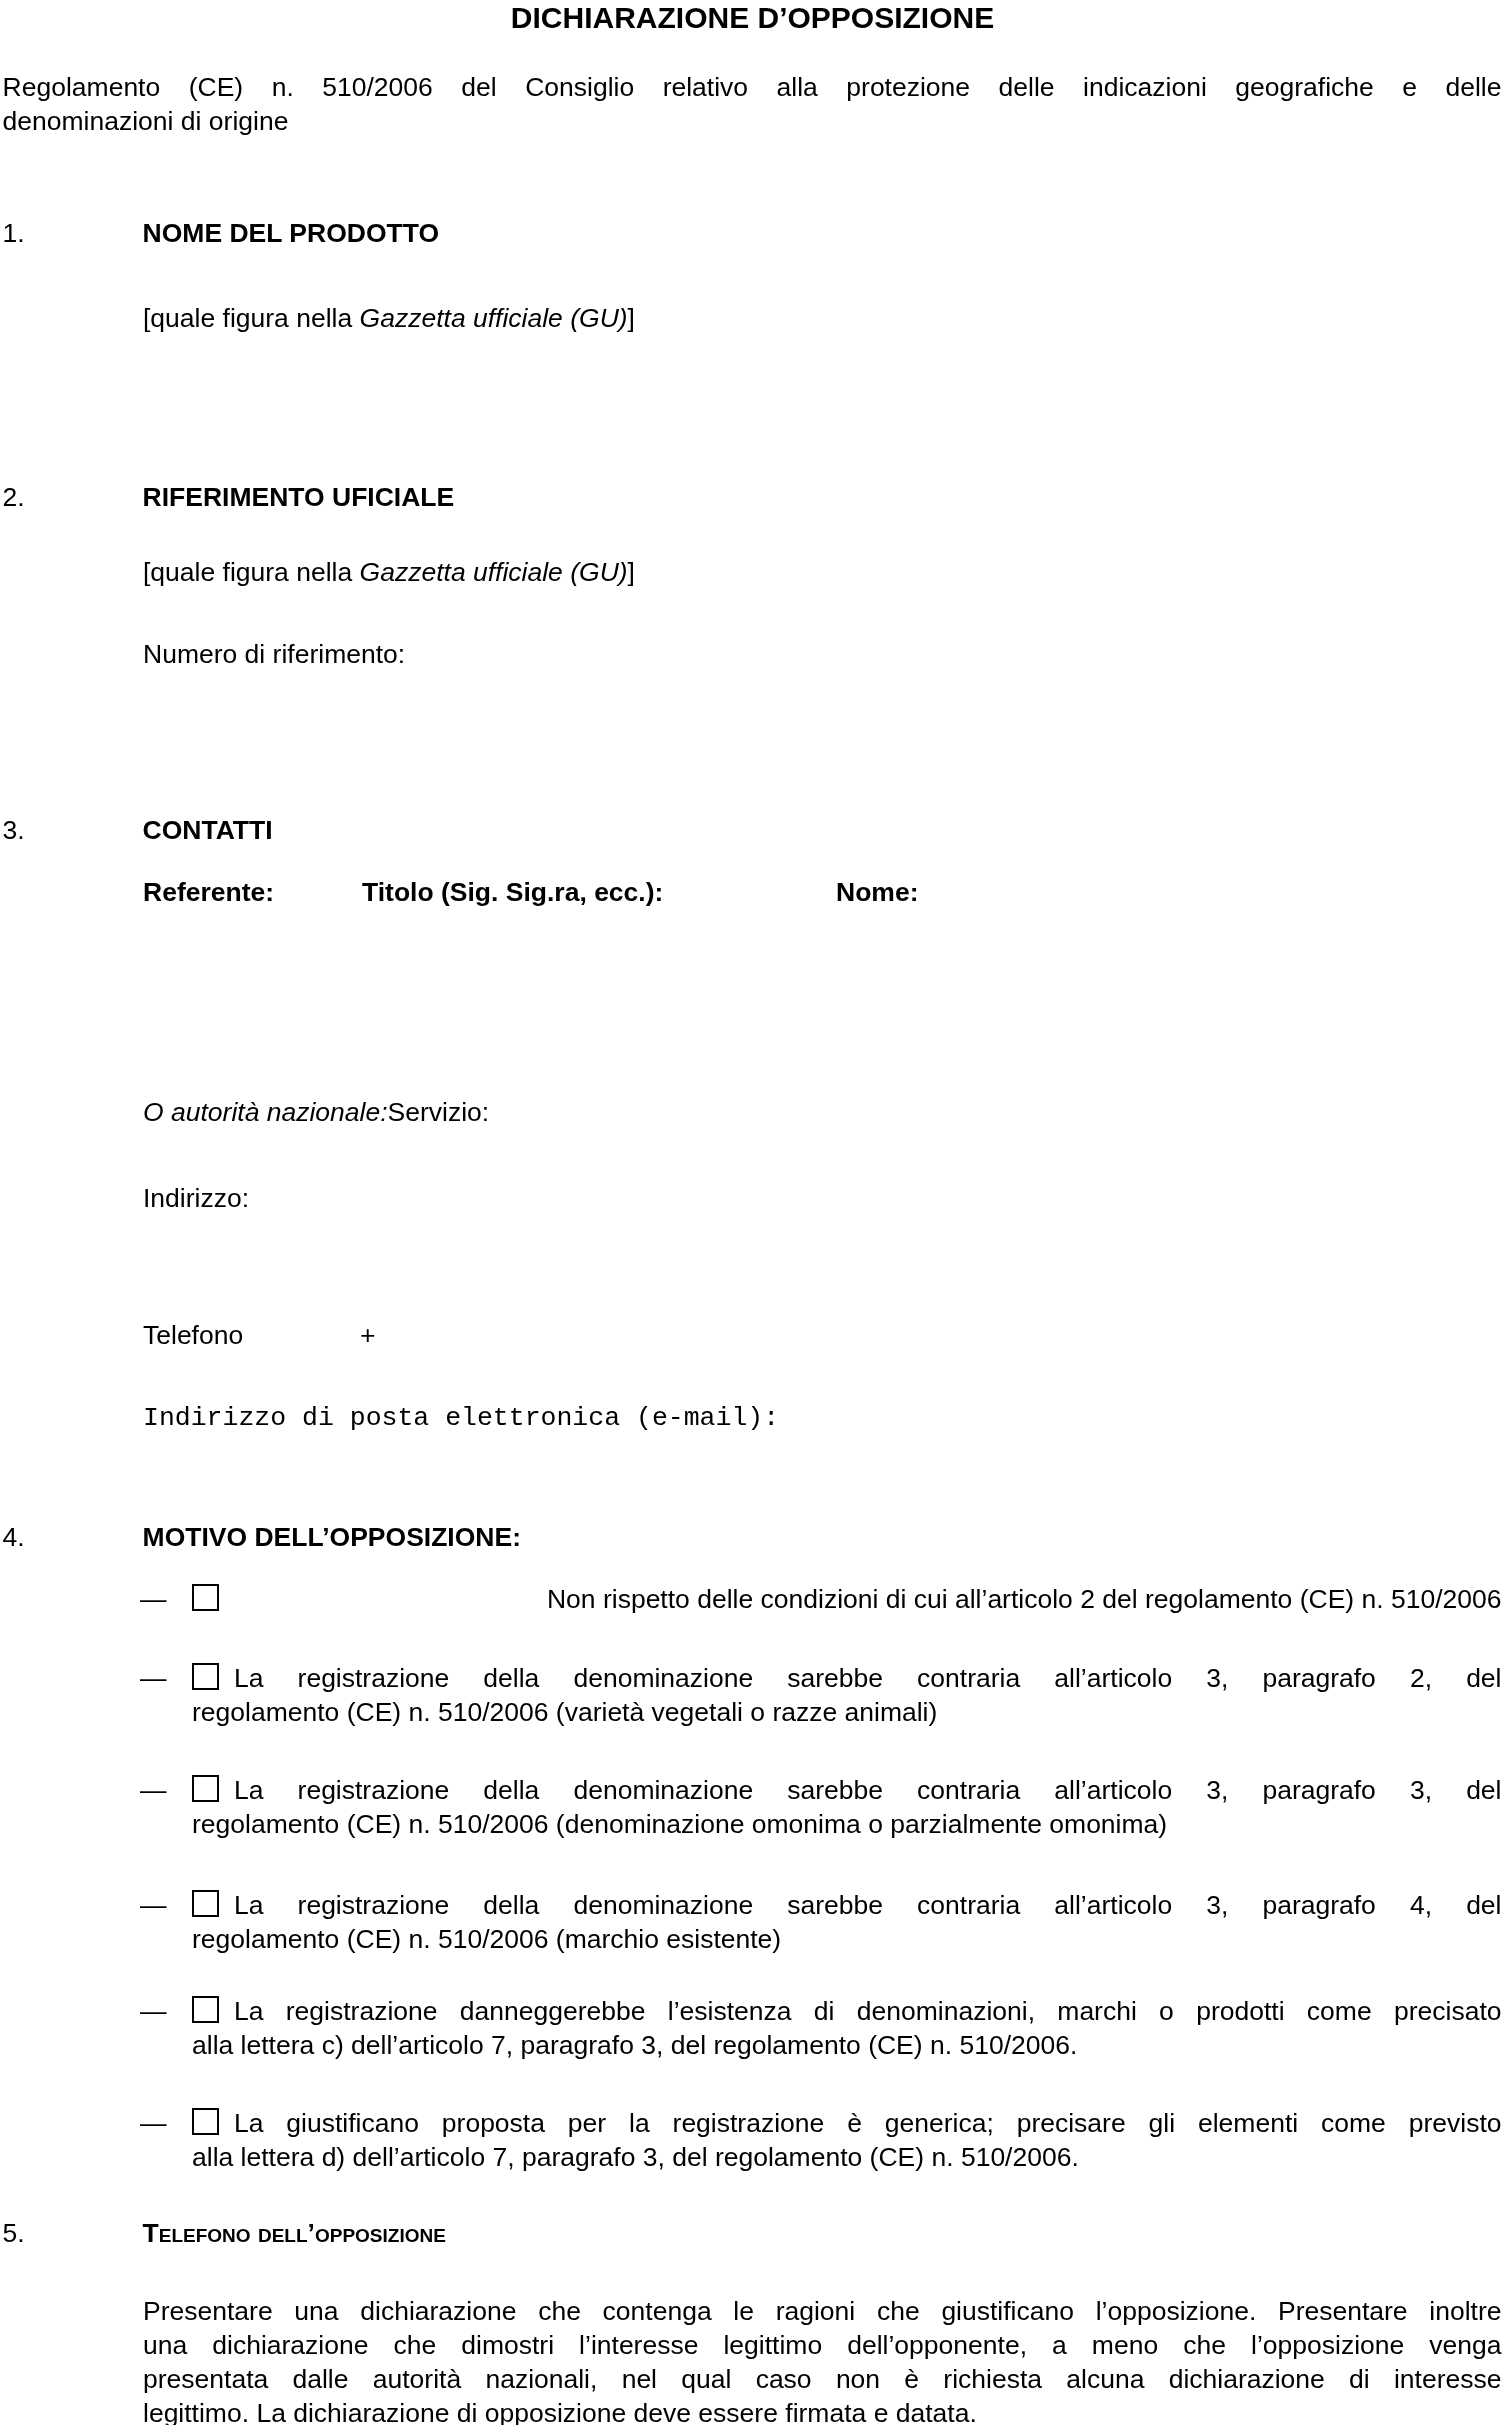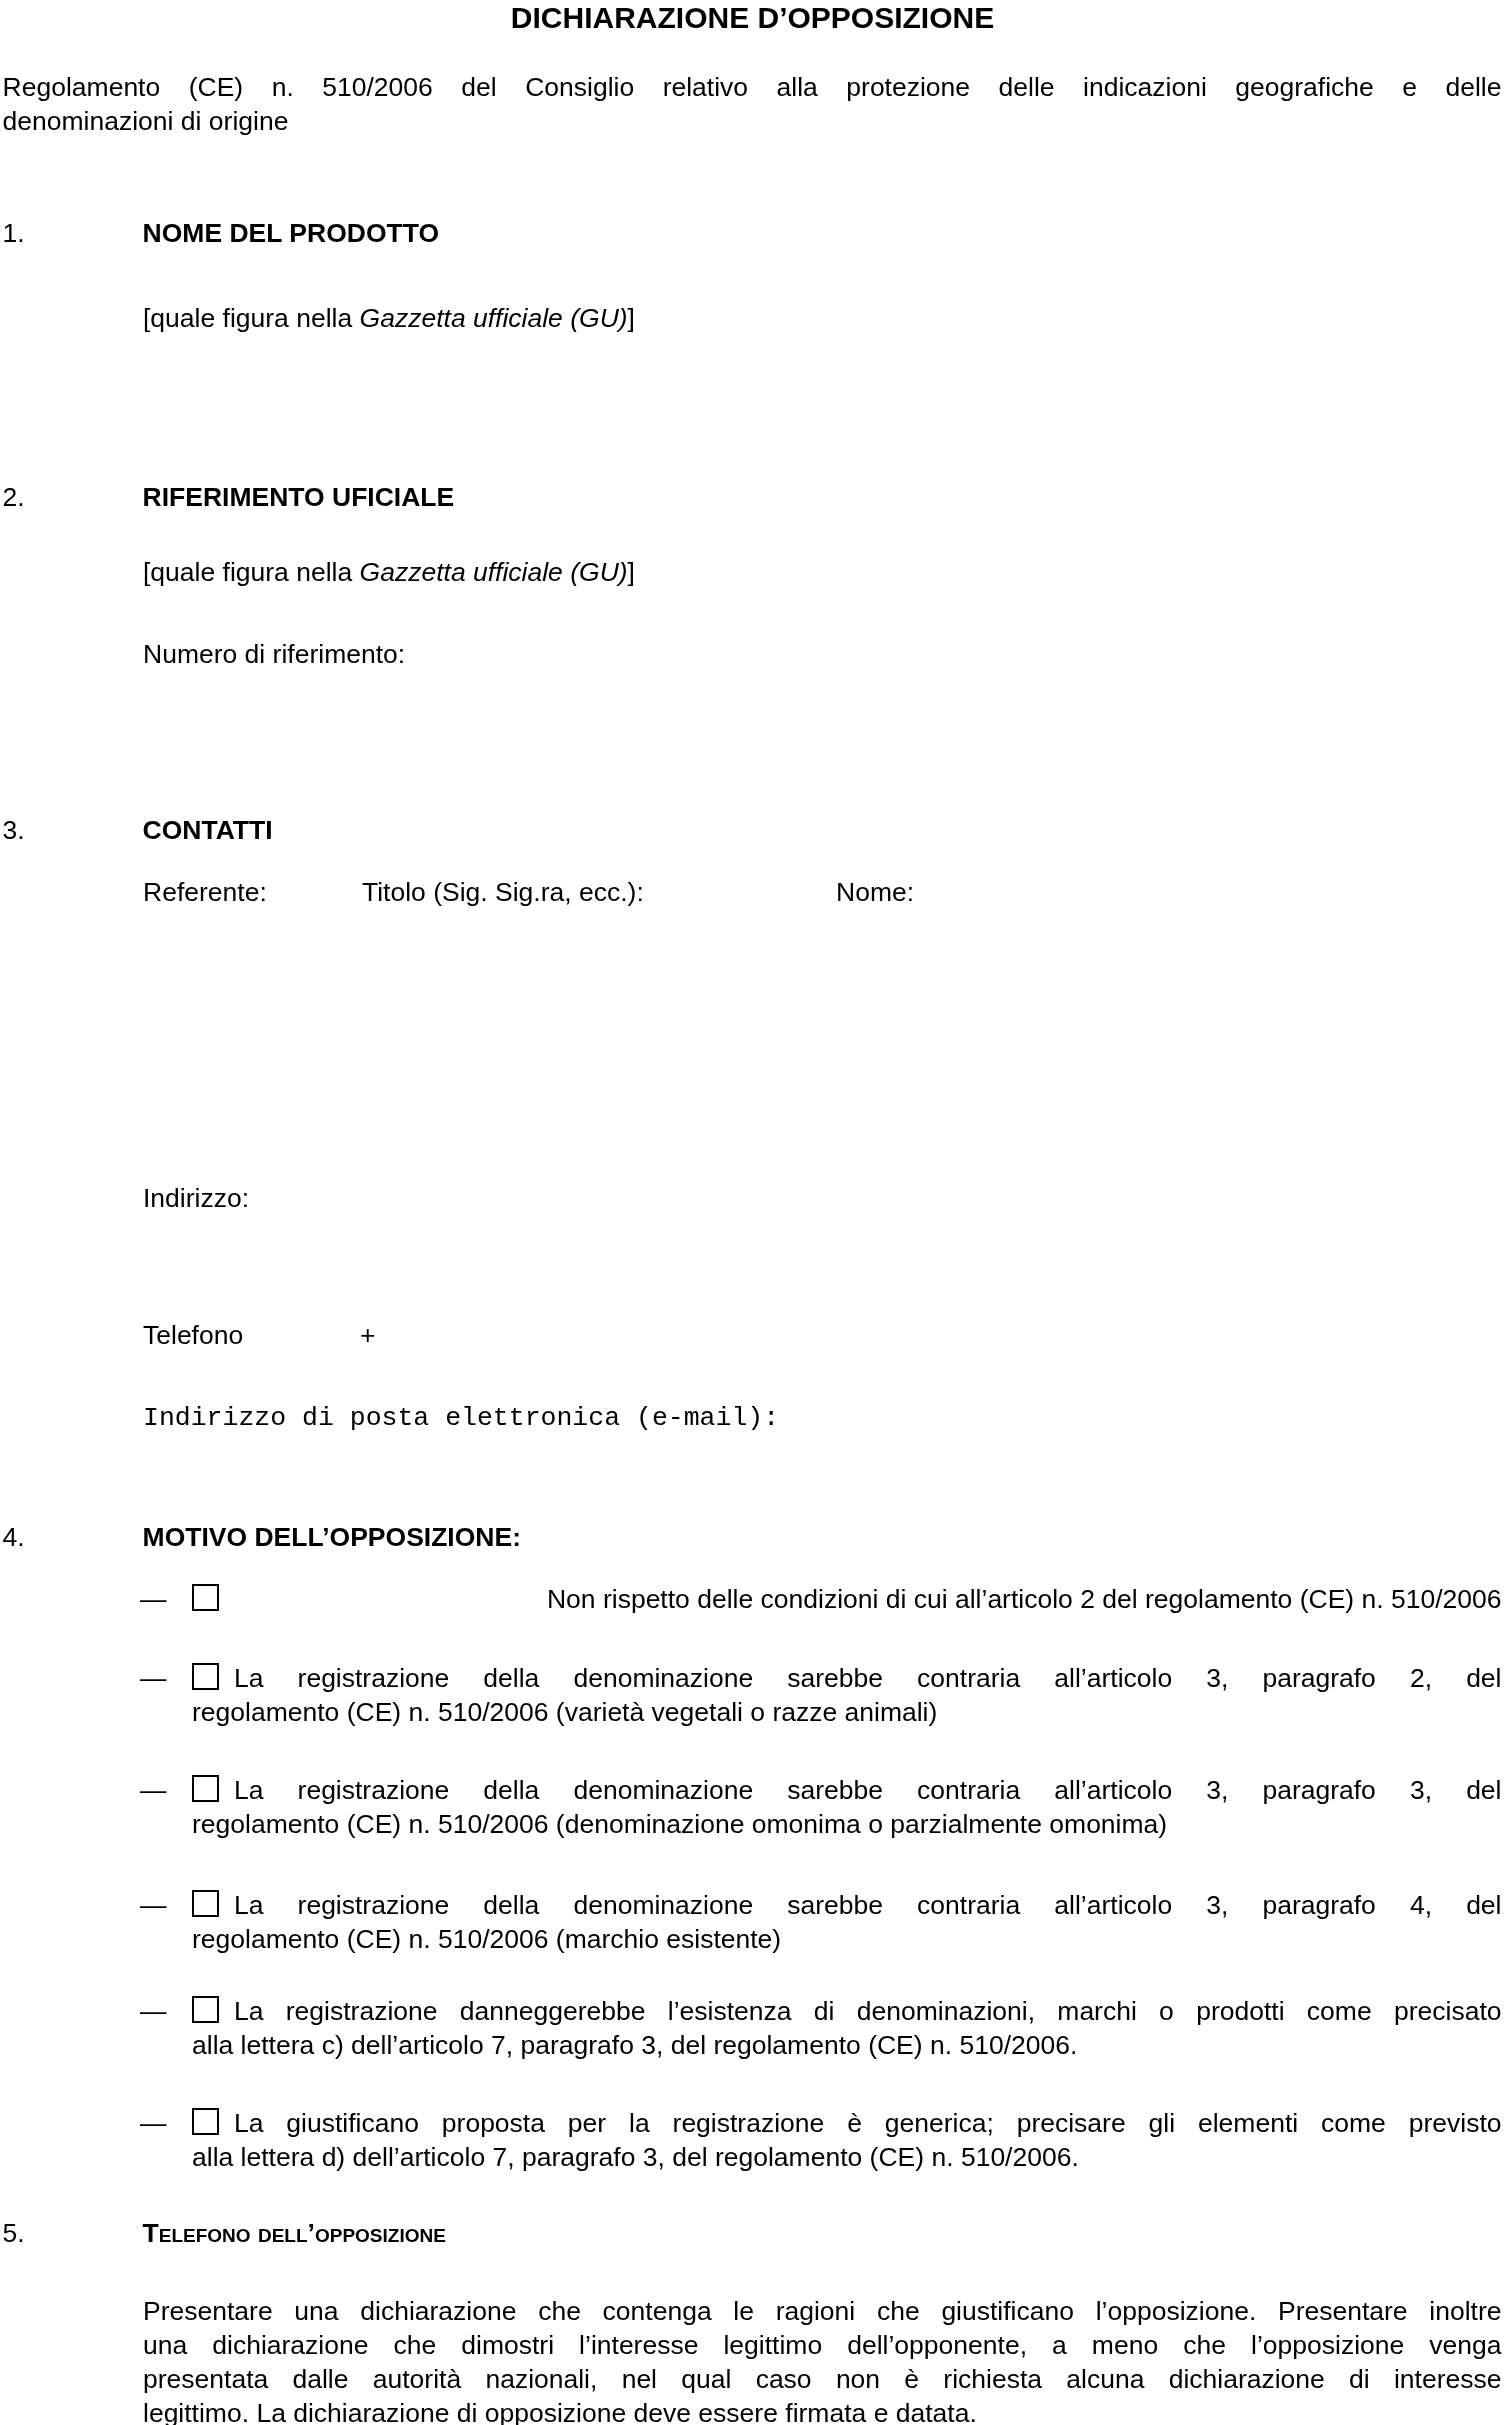--- a/index.html
+++ b/index.html
@@ -79,24 +79,27 @@
     <span class="sec-num">2.</span><span class="b">RIFERIMENTO UFICIALE</span>
   </div>
   <div class="abs indent" style="top:555px;">
     <span>[quale figura nella </span><span class="it">Gazzetta ufficiale (GU)</span><span>]</span>
   </div>
   <div class="abs indent" style="top:637px;">Numero di riferimento:</div>
 
   <div class="abs sec-row" style="top:813px;">
     <span class="sec-num">3.</span><span class="b">CONTATTI</span>
   </div>
-  <div class="abs contact-grid" style="top:875px;">
+  <div class="abs contact-grid" style="top:875px;font-weight:bold;">
     <span>Referente:</span>
     <span>Titolo (Sig. Sig.ra, ecc.):</span>
     <span>Nome:</span>
+  </div>
+  <div class="abs indent" style="top:1095px;">
+    <span class="it">O autorità nazionale:</span><span>Servizio:</span>
   </div>
   <div class="abs indent" style="top:1181px;">Indirizzo:</div>
   <div class="abs indent" style="top:1318px;">
     <span class="tel-label">Telefono</span><span>+</span>
   </div>
   <div class="abs indent" style="top:1401px;font-family:Liberation Mono, monospace;">Indirizzo di posta elettronica (e-mail):</div>
 
   <div class="abs sec-row" style="top:1520px;">
     <span class="sec-num">4.</span><span class="b">MOTIVO DELL’OPPOSIZIONE:</span>
   </div>

